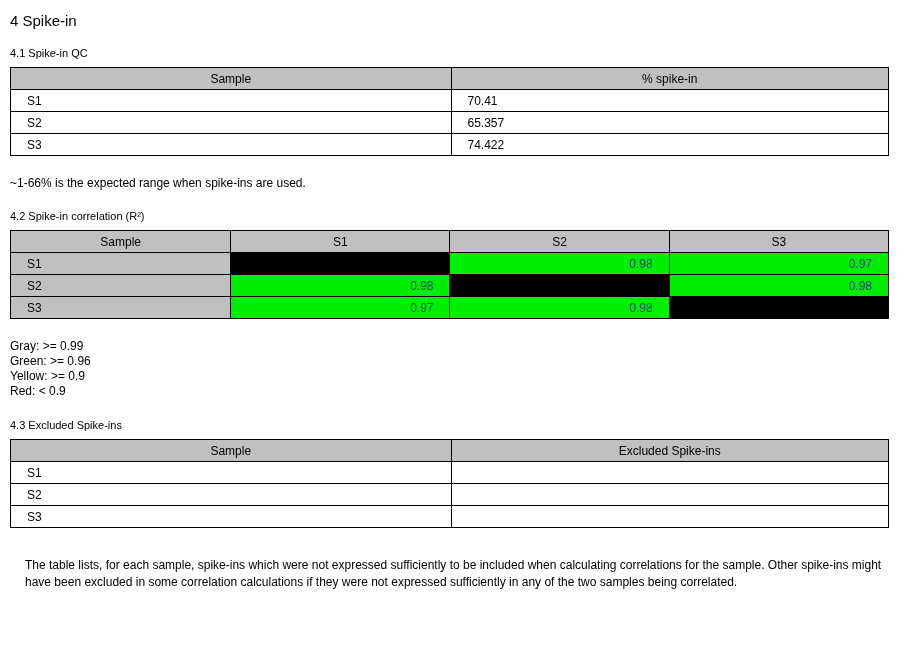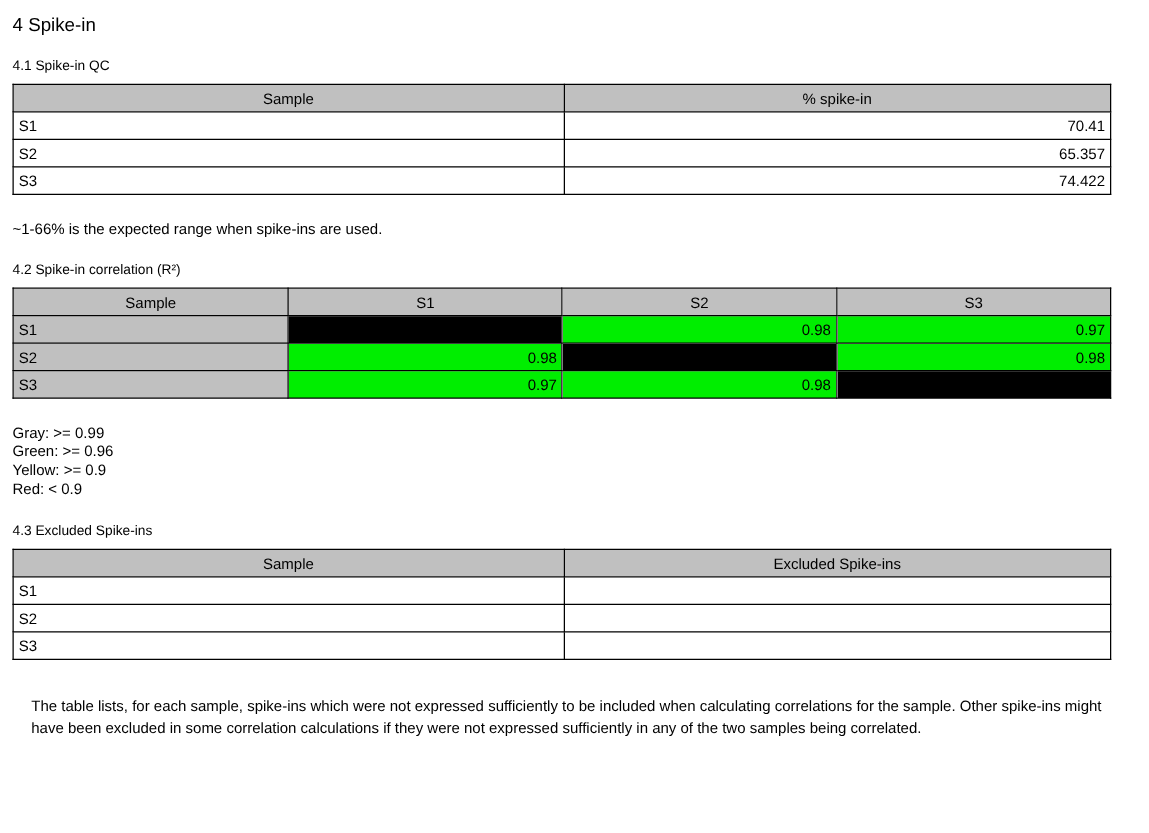--- a/index.html
+++ b/index.html
@@ -34,51 +34,51 @@
   .spacer-md { height: 14px; }
   table.grid {
     border-collapse: collapse;
     width: 879px;
     table-layout: fixed;
     font-size: 12px;
   }
   table.grid th, table.grid td {
     border: 1px solid #000000;
     height: 21px;
-    padding: 0 4px;
+    padding: 0 16px;
     font-weight: normal;
     overflow: hidden;
     white-space: nowrap;
   }
   table.grid th {
     background: #c0c0c0;
     text-align: center;
   }
   td.sample-cell {
     text-align: left;
   }
   td.num-cell {
-    text-align: right;
+    text-align: left;
   }
   
   .qc-col-sample { width: 440px; }
   .qc-col-value  { width: 437px; }
 
   
   .corr-col-sample { width: 220px; }
   .corr-col-s      { width: 219px; }
   td.corr-sample {
     background: #c0c0c0;
     text-align: left;
   }
   td.corr-val {
     text-align: right;
   }
   td.c-black { background: #000000; color: #000000; }
-  td.c-green { background: #00ee00; color: #000000; }
+  td.c-green { background: #00ee00; color: #0c4a6e; }
 
   .note {
     font-size: 12px;
     margin: 0;
   }
   .legend {
     font-size: 12px;
     line-height: 15px;
   }
   .legend div { white-space: nowrap; }

